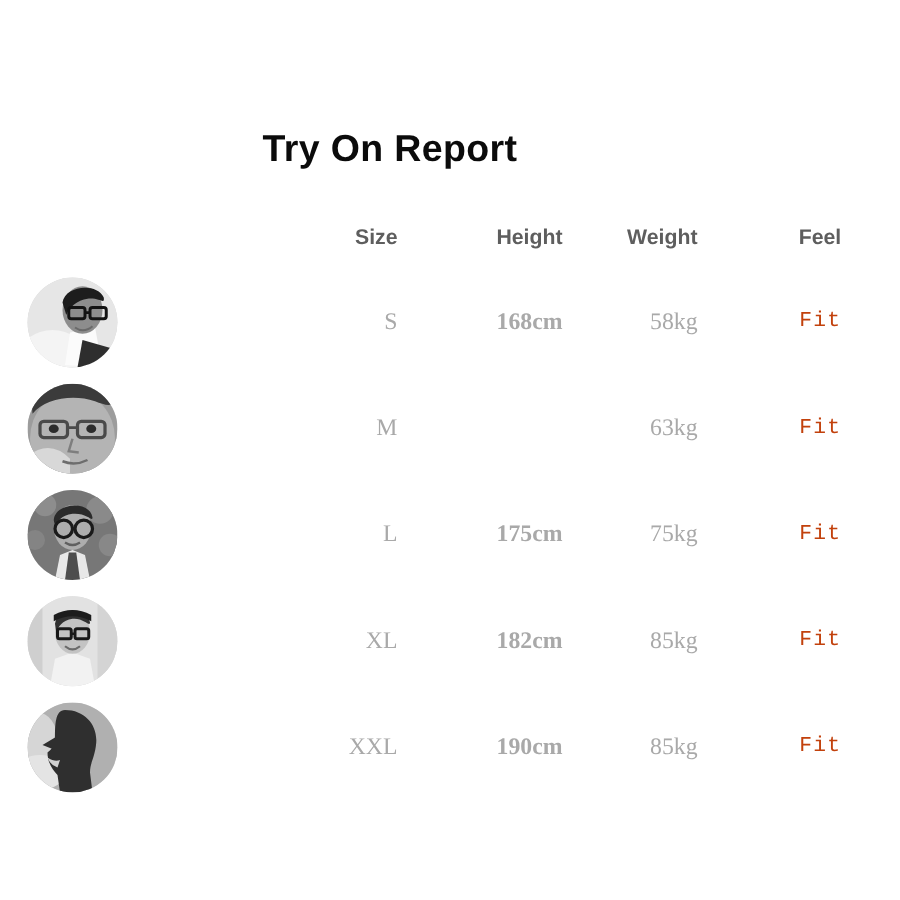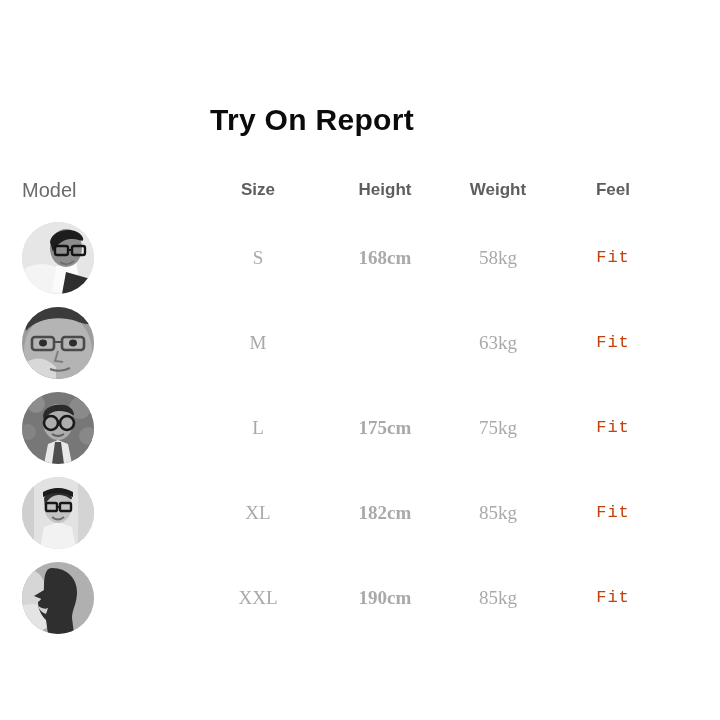--- a/index.html
+++ b/index.html
@@ -38,21 +38,21 @@
   .row {
     position:relative;
     width:720px;
     height:85px;
   }
   .row.header { height:44px; }
 
   .cell {
     position:absolute;
     top:0;
-    text-align:center;
+    text-align:right;
     white-space:nowrap;
   }
 
   
   .row.header .cell {
     font-family:"Liberation Sans", sans-serif;
     font-weight:bold;
     font-size:17px;
     color:#5e5e5e;
     line-height:24px;
@@ -105,21 +105,20 @@
 </head>
 <body>
 
 <div id="page">
 
   <div class="title">Try On Report</div>
 
   <div class="table">
 
     <div class="row header">
-      <div class="cell col-model model-head">Model</div>
       <div class="cell col-size">Size</div>
       <div class="cell col-height">Height</div>
       <div class="cell col-weight">Weight</div>
       <div class="cell col-feel">Feel</div>
     </div>
 
     <div class="row body">
       <div class="avatar-wrap">
         <div class="avatar">
           <svg viewBox="0 0 72 72" xmlns="http://www.w3.org/2000/svg">

